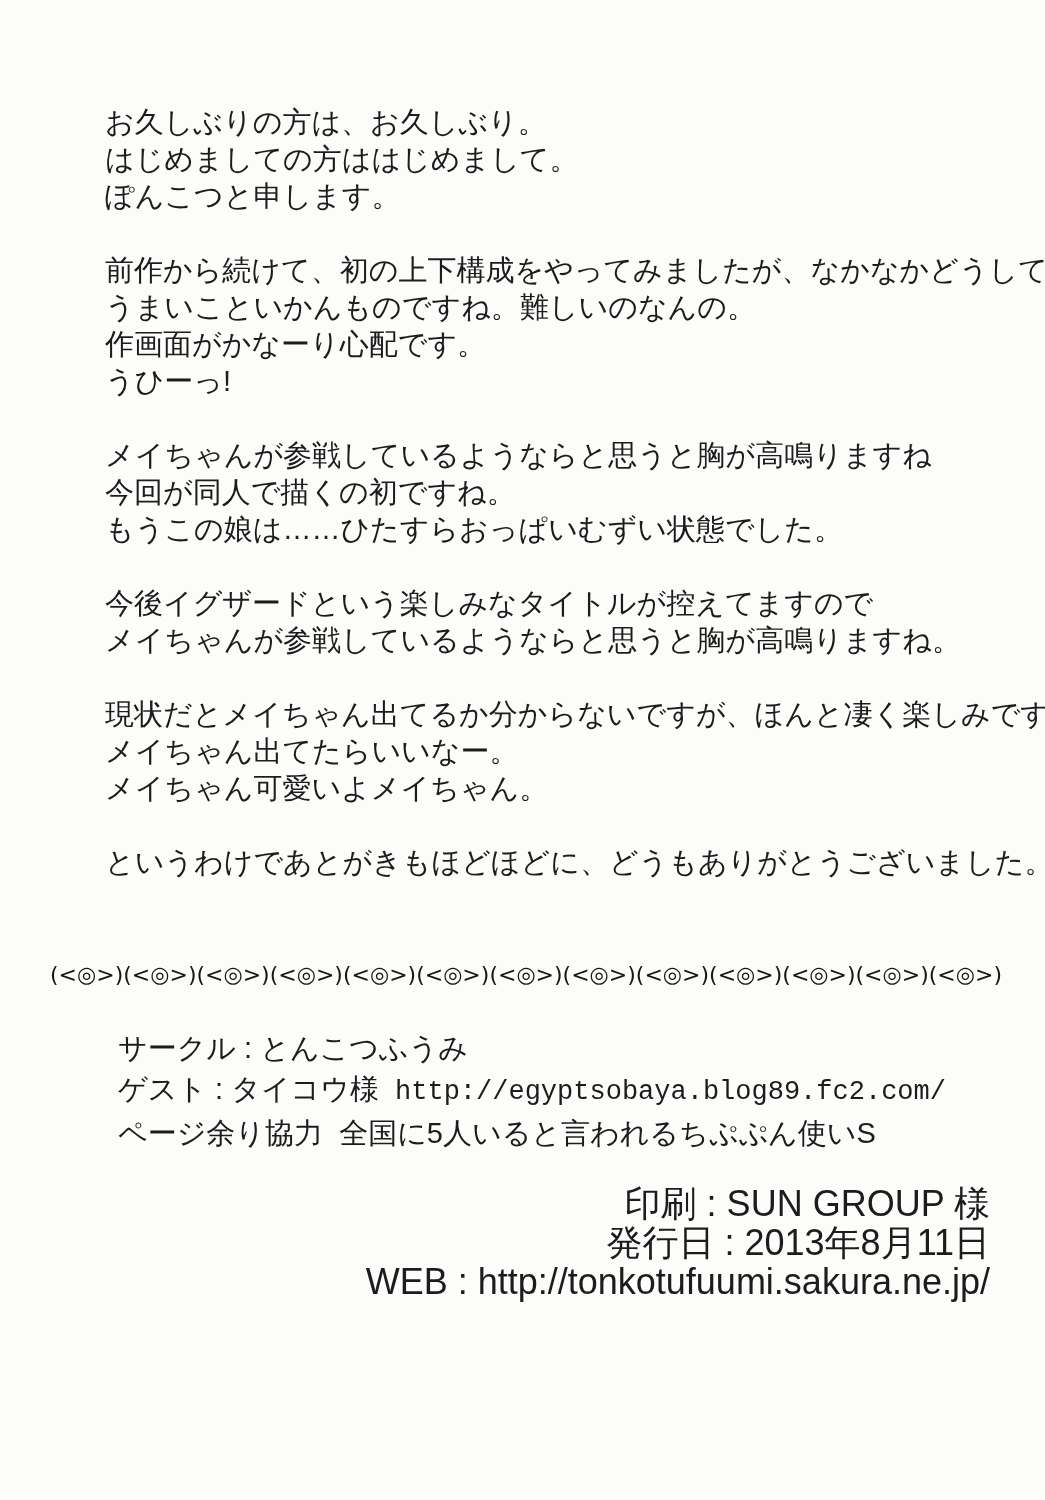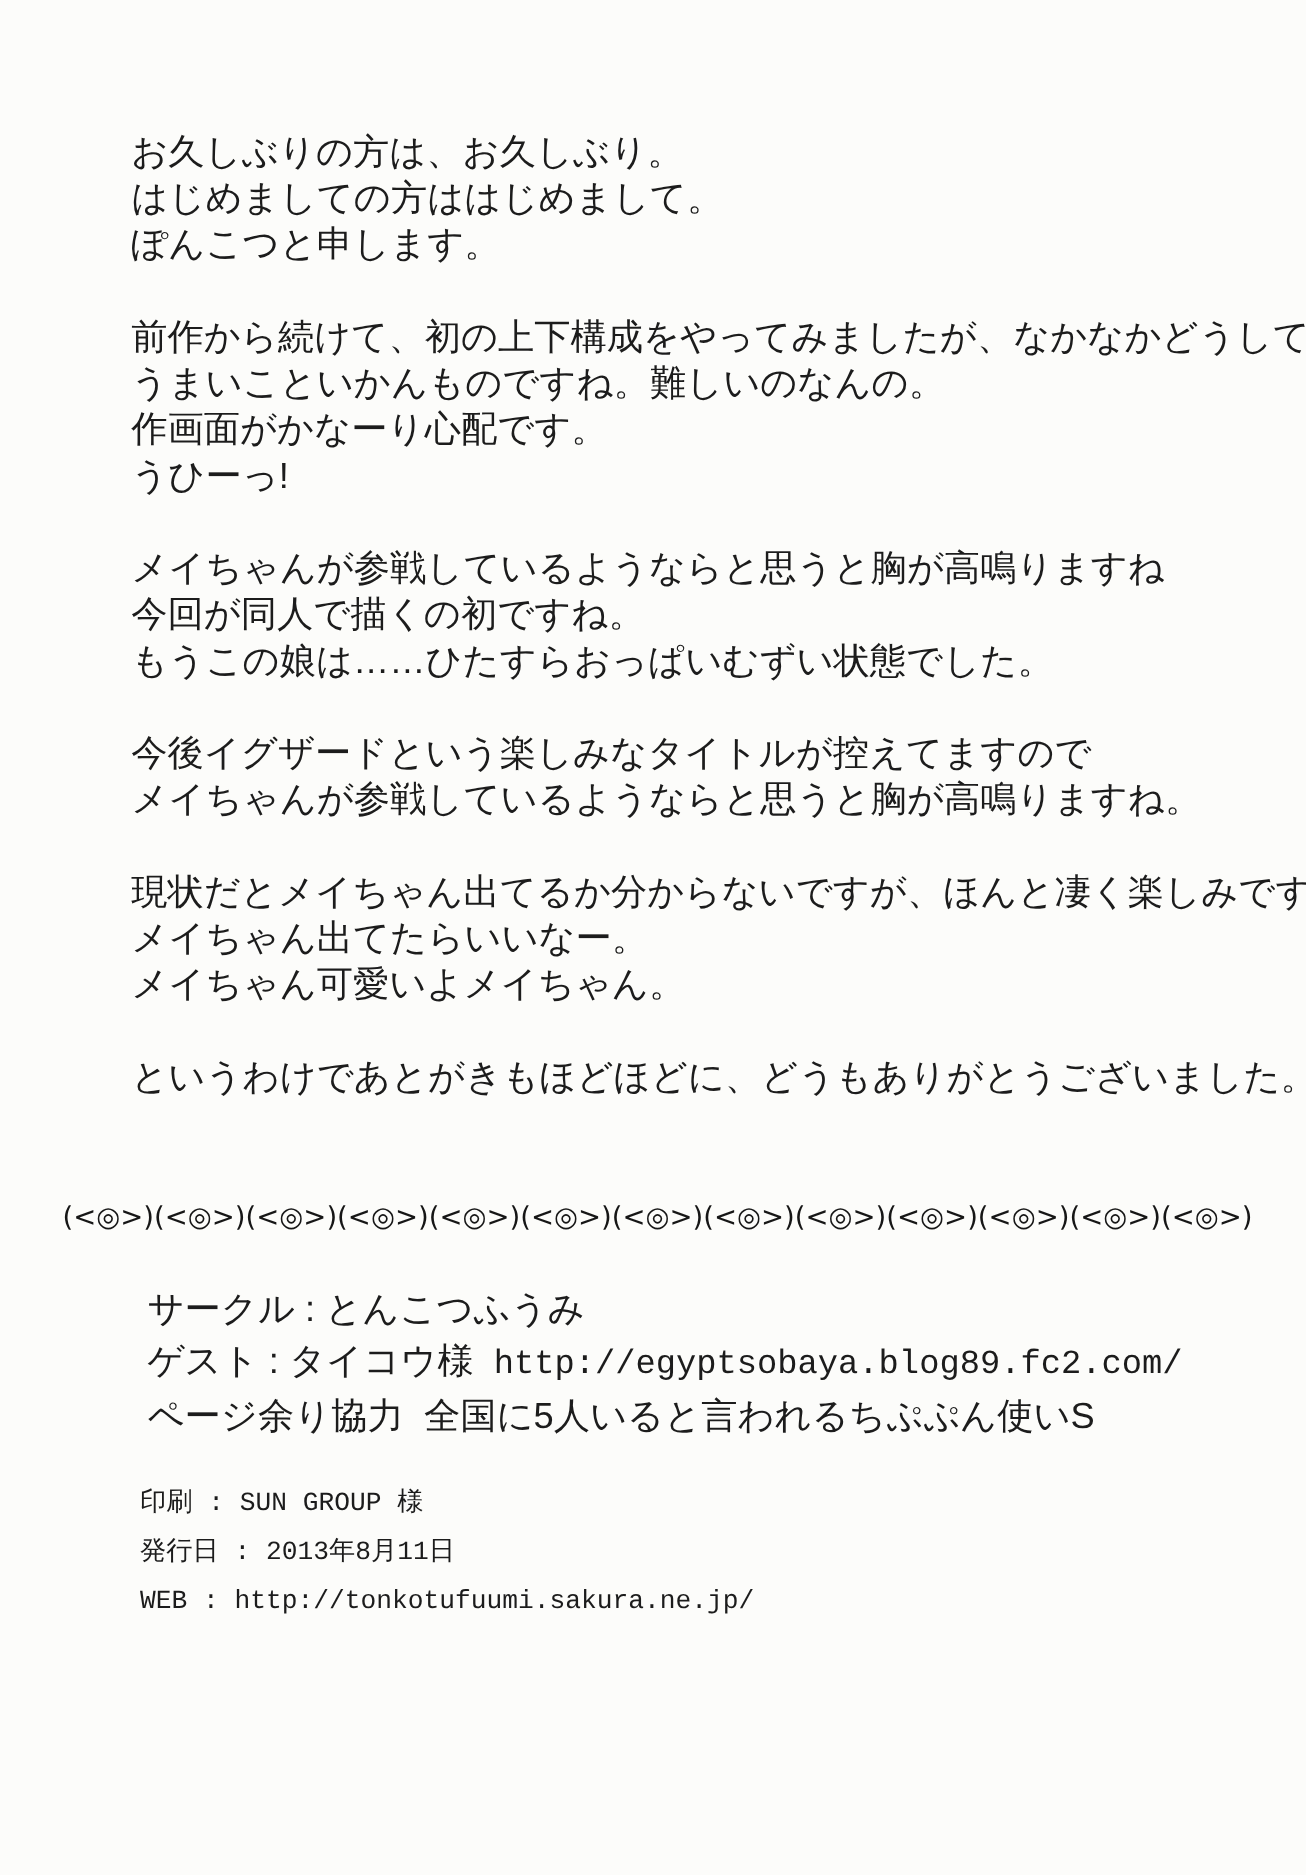--- a/index.html
+++ b/index.html
@@ -25,22 +25,22 @@
     letter-spacing:0;
     text-align:center;
     white-space:nowrap;
     color:#161616;
   }
   .credits{margin:38px 0 0 13px;}
   .credits .ln{font-size:29px;line-height:41px;}
   .mono{font-family:"Liberation Mono","DejaVu Sans Mono",monospace;font-size:27px;}
   .colophon{margin:30px 0 0 7px;}
   .colophon .ln{
-    font-family:Liberation Mono, monospace;
-    font-size:21px;line-height:39px;
+    font-family:Liberation Sans, sans-serif;
+    font-size:36px;line-height:39px;text-align:right;
   }
 </style>
 </head>
 <body>
 
 <div class="page">
 
   <main>
 
     <p class="block">

